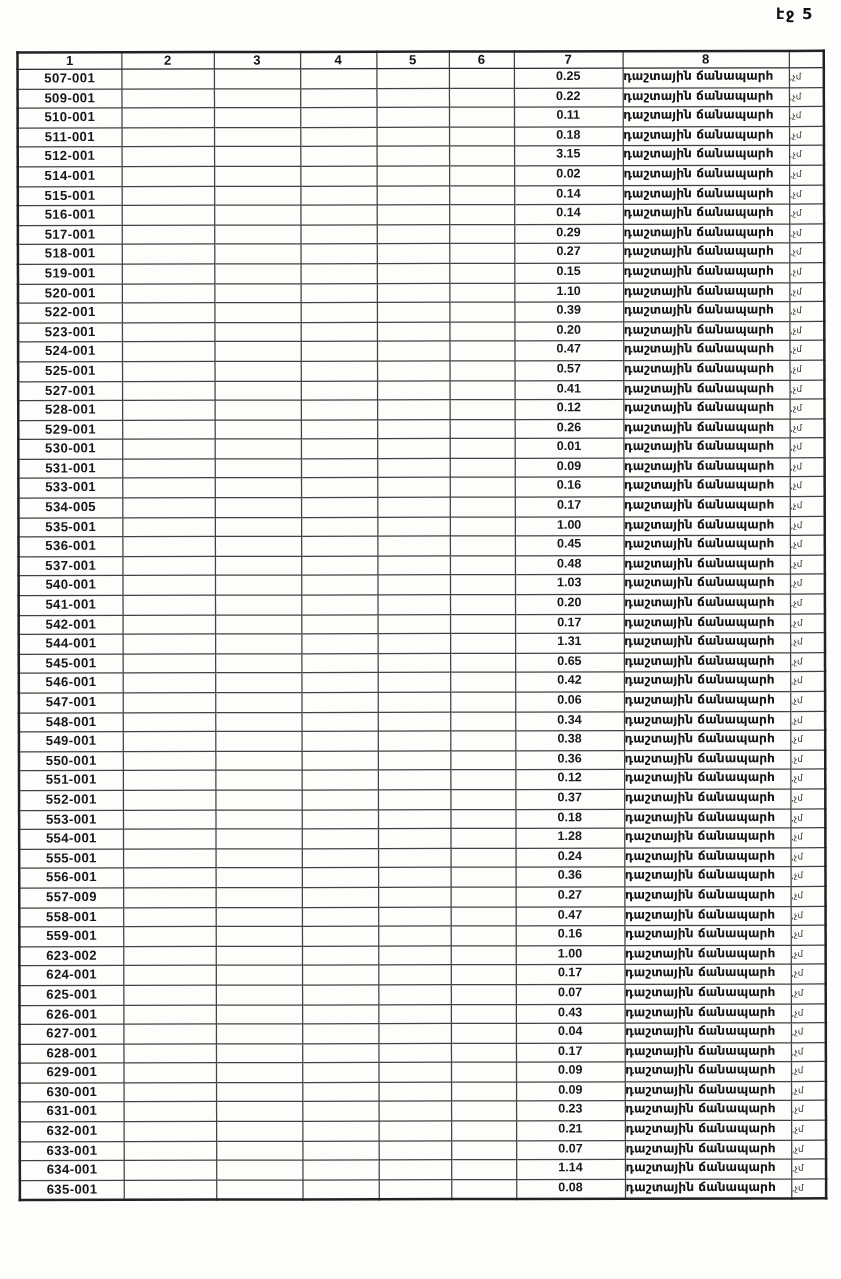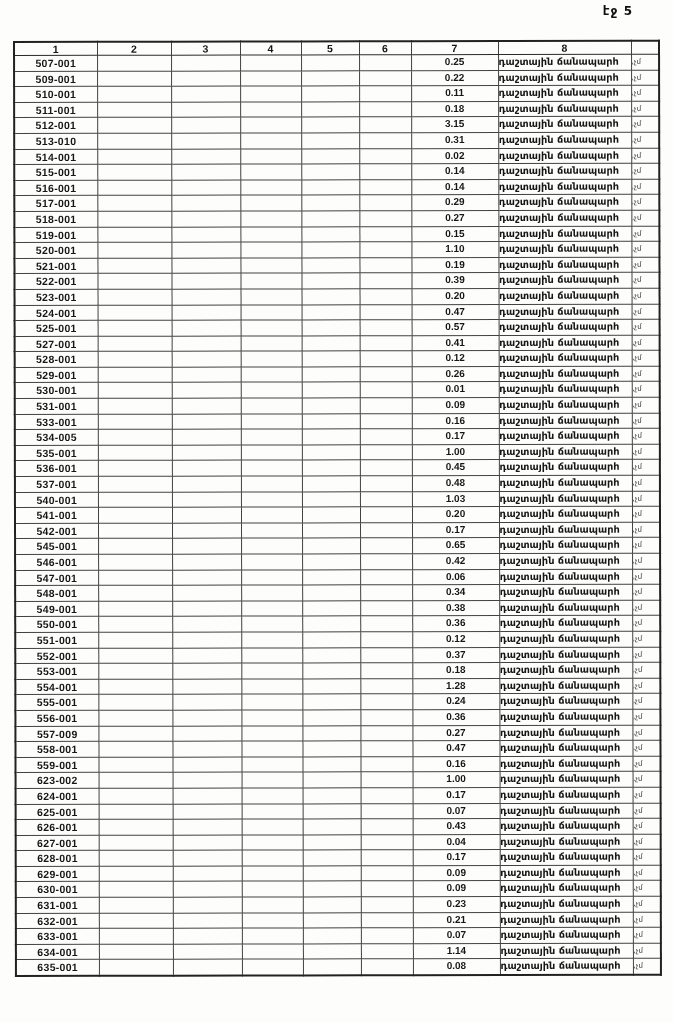--- a/index.html
+++ b/index.html
@@ -12,21 +12,21 @@
     width: 673px;
     height: 1023px;
     background: #fdfdfb;
     overflow: hidden;
     font-family: "DejaVu Sans", sans-serif;
     color: #1c1c1c;
   }
   .page-number {
     position: absolute;
     top: 4px;
-    right: 40px;
+    right: 22px;
     font: 700 12px "DejaVu Sans", sans-serif;
     color: #111;
     letter-spacing: 1px;
   }
   table.grid {
     position: absolute;
     left: 13px;
     top: 41px;
     width: 645px;
     border-collapse: collapse;
@@ -165,31 +165,20 @@
           <td class="c-empty"></td>
           <td class="c-empty"></td>
           <td class="c-empty"></td>
           <td class="c-empty"></td>
           <td class="c-empty"></td>
           <td class="c-val">3.15</td>
           <td class="c-road">դաշտային ճանապարհ</td>
           <td class="c-suffix">,չմ</td>
         </tr>
         <tr>
-          <td class="c-id">513-010</td>
-          <td class="c-empty"></td>
-          <td class="c-empty"></td>
-          <td class="c-empty"></td>
-          <td class="c-empty"></td>
-          <td class="c-empty"></td>
-          <td class="c-val">0.31</td>
-          <td class="c-road">դաշտային ճանապարհ</td>
-          <td class="c-suffix">,չմ</td>
-        </tr>
-        <tr>
           <td class="c-id">514-001</td>
           <td class="c-empty"></td>
           <td class="c-empty"></td>
           <td class="c-empty"></td>
           <td class="c-empty"></td>
           <td class="c-empty"></td>
           <td class="c-val">0.02</td>
           <td class="c-road">դաշտային ճանապարհ</td>
           <td class="c-suffix">,չմ</td>
         </tr>
@@ -253,31 +242,20 @@
           <td class="c-empty"></td>
           <td class="c-empty"></td>
           <td class="c-empty"></td>
           <td class="c-empty"></td>
           <td class="c-empty"></td>
           <td class="c-val">1.10</td>
           <td class="c-road">դաշտային ճանապարհ</td>
           <td class="c-suffix">,չմ</td>
         </tr>
         <tr>
-          <td class="c-id">521-001</td>
-          <td class="c-empty"></td>
-          <td class="c-empty"></td>
-          <td class="c-empty"></td>
-          <td class="c-empty"></td>
-          <td class="c-empty"></td>
-          <td class="c-val">0.19</td>
-          <td class="c-road">դաշտային ճանապարհ</td>
-          <td class="c-suffix">,չմ</td>
-        </tr>
-        <tr>
           <td class="c-id">522-001</td>
           <td class="c-empty"></td>
           <td class="c-empty"></td>
           <td class="c-empty"></td>
           <td class="c-empty"></td>
           <td class="c-empty"></td>
           <td class="c-val">0.39</td>
           <td class="c-road">դաշտային ճանապարհ</td>
           <td class="c-suffix">,չմ</td>
         </tr>
@@ -447,20 +425,31 @@
           <td class="c-suffix">,չմ</td>
         </tr>
         <tr>
           <td class="c-id">542-001</td>
           <td class="c-empty"></td>
           <td class="c-empty"></td>
           <td class="c-empty"></td>
           <td class="c-empty"></td>
           <td class="c-empty"></td>
           <td class="c-val">0.17</td>
+          <td class="c-road">դաշտային ճանապարհ</td>
+          <td class="c-suffix">,չմ</td>
+        </tr>
+        <tr>
+          <td class="c-id">544-001</td>
+          <td class="c-empty"></td>
+          <td class="c-empty"></td>
+          <td class="c-empty"></td>
+          <td class="c-empty"></td>
+          <td class="c-empty"></td>
+          <td class="c-val">1.31</td>
           <td class="c-road">դաշտային ճանապարհ</td>
           <td class="c-suffix">,չմ</td>
         </tr>
         <tr>
           <td class="c-id">545-001</td>
           <td class="c-empty"></td>
           <td class="c-empty"></td>
           <td class="c-empty"></td>
           <td class="c-empty"></td>
           <td class="c-empty"></td>

